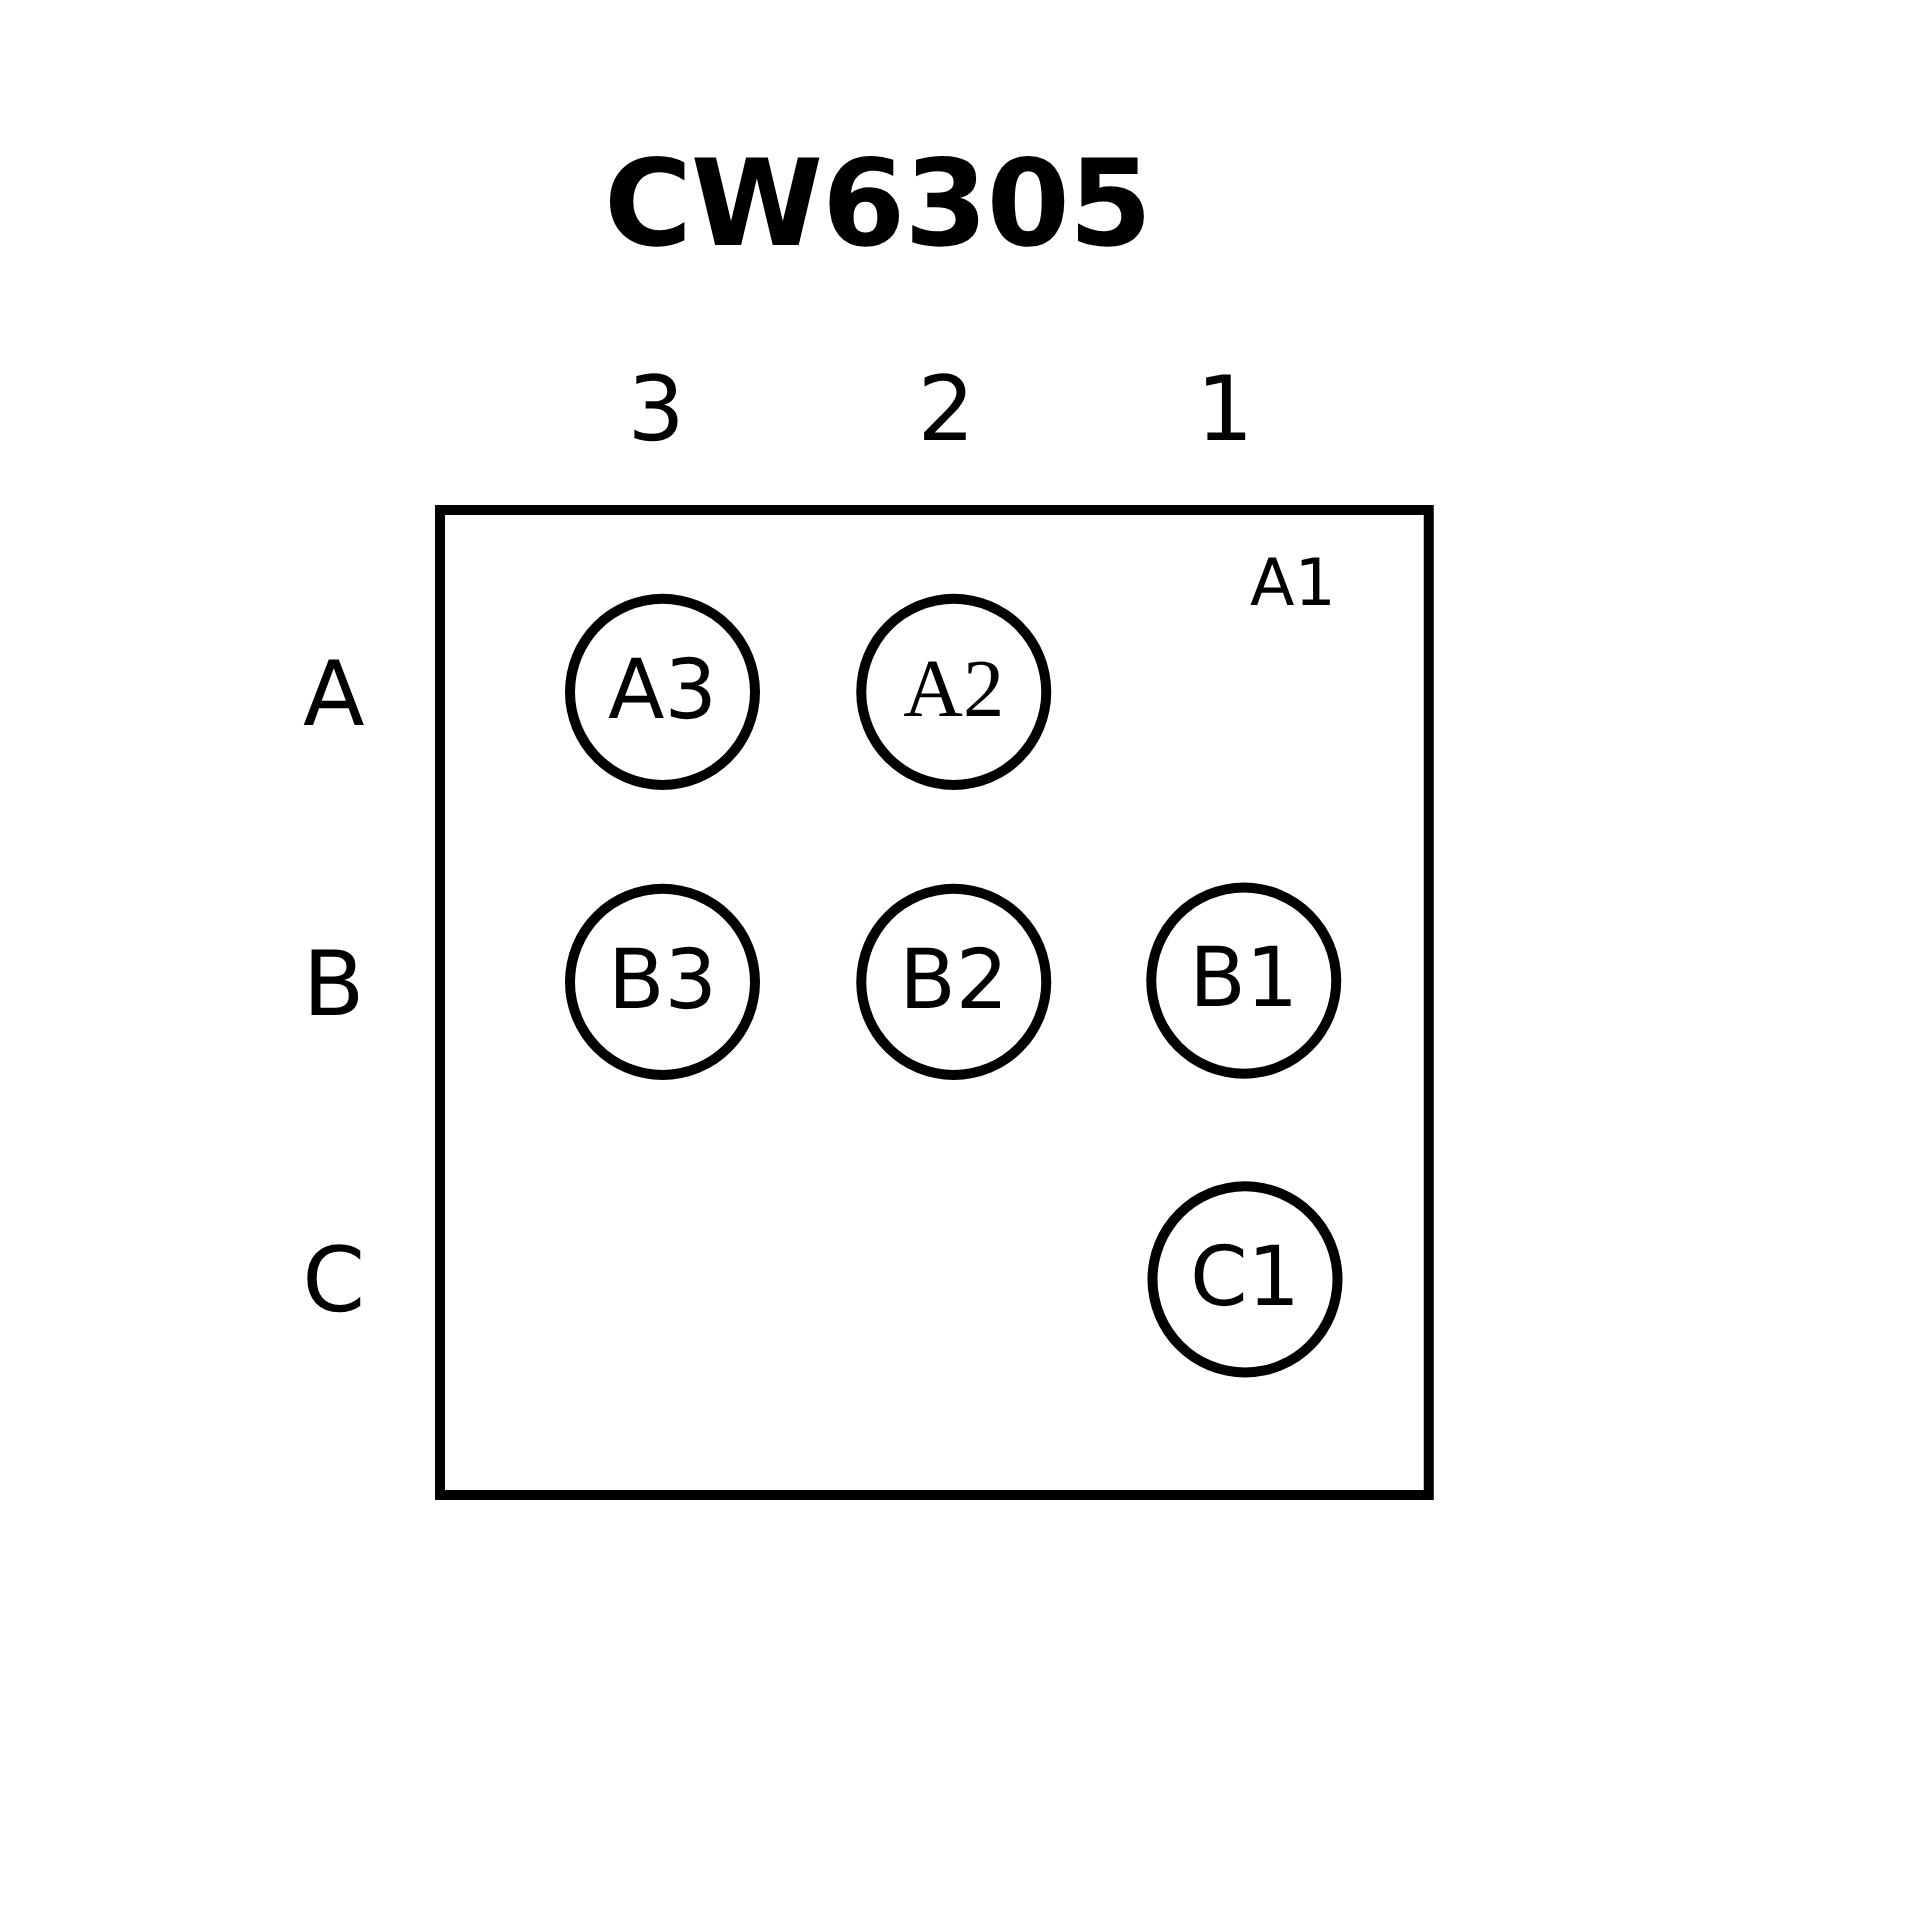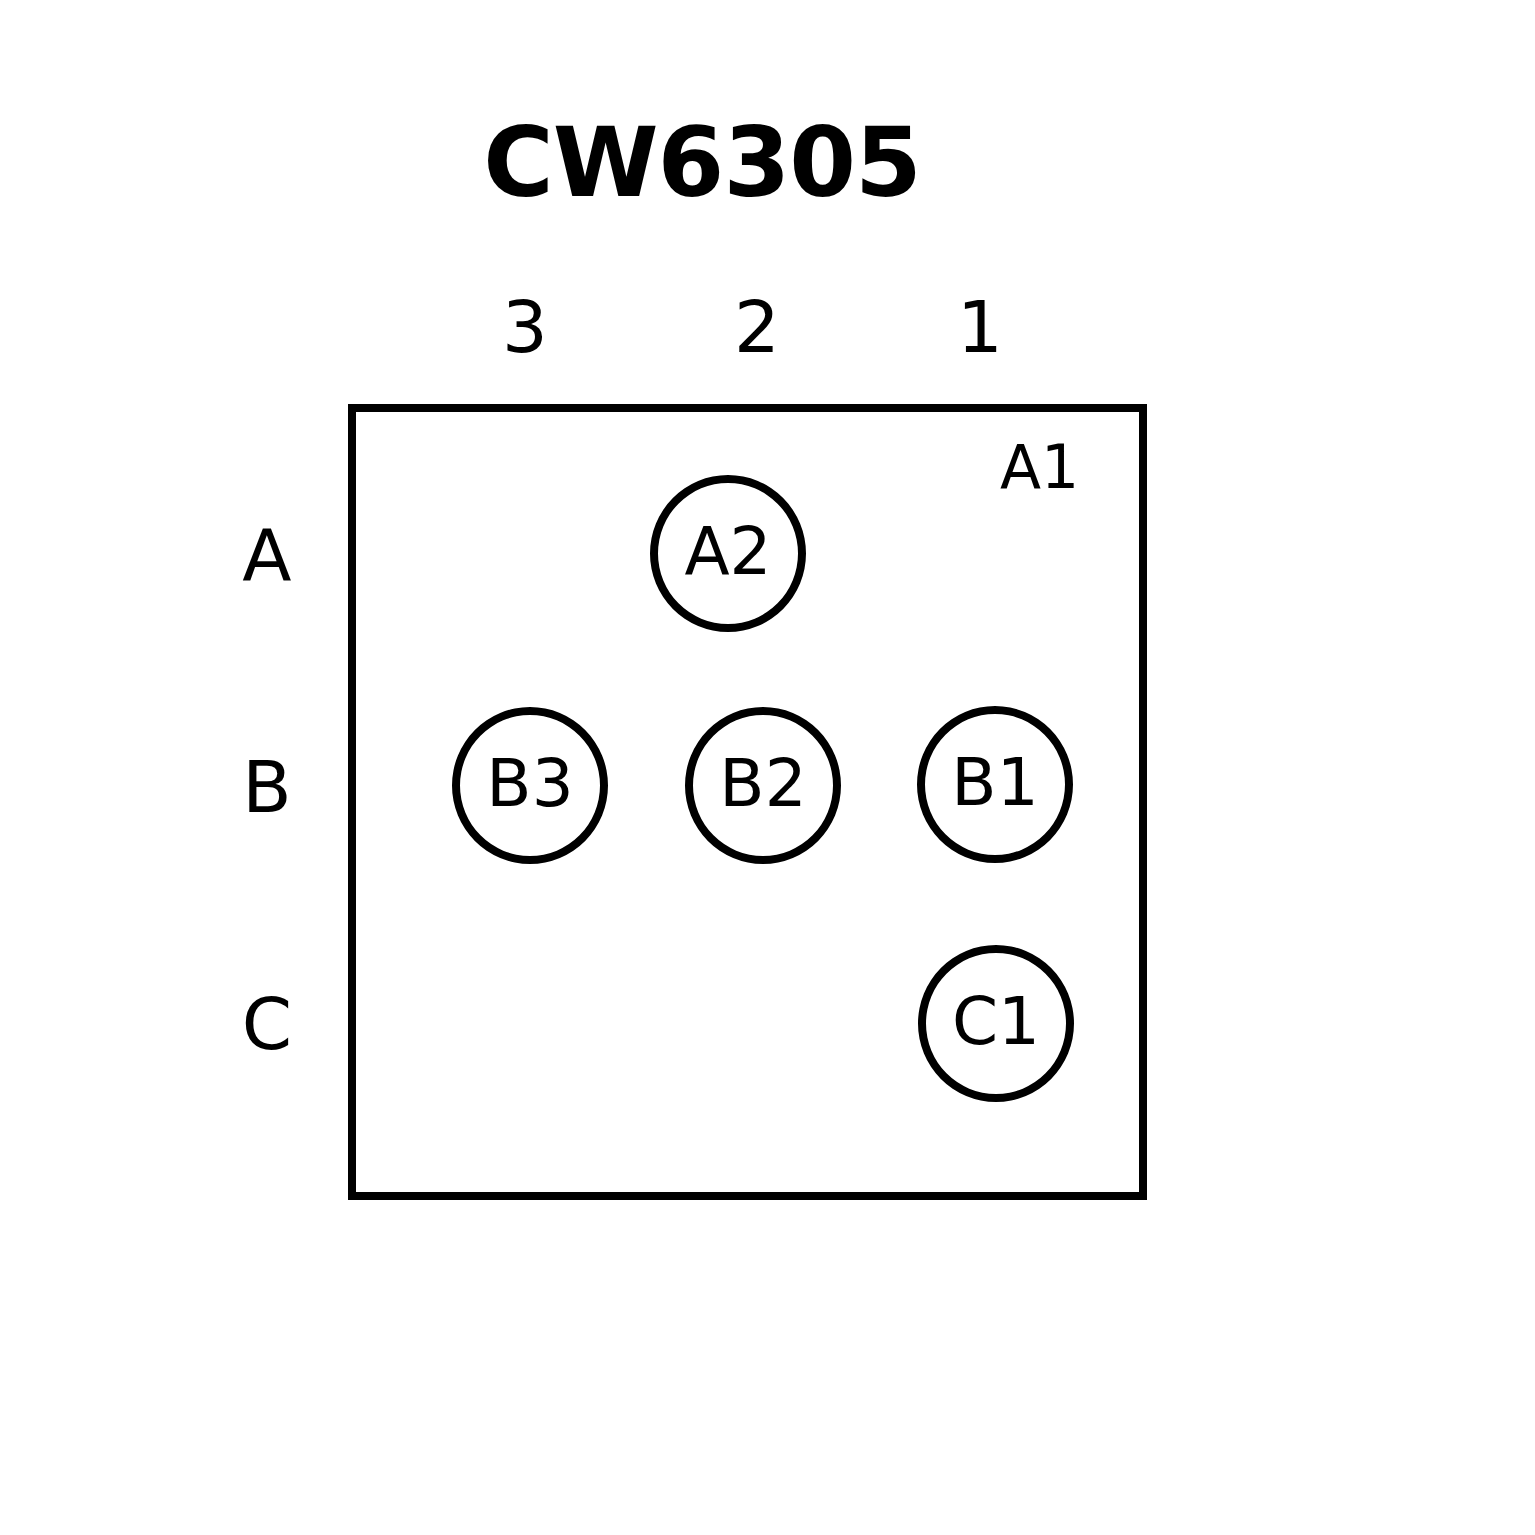--- a/index.html
+++ b/index.html
@@ -84,21 +84,21 @@
     line-height: 66px;
     color: #000000;
     white-space: nowrap;
     transform: translateY(-2px);
   }
   
   .corner-marker {
     position: absolute;
     left: 1000px;
     top: 428px;
-    font-size: 60px;
+    font-size: 52px;
     line-height: 78px;
     color: #000000;
     white-space: nowrap;
   }
 </style>
 </head>
 <body>
 
 <div id="stage">
 
@@ -109,22 +109,25 @@
   <div class="col-header" style="left:920px;">1</div>
 
   <div class="row-header" style="top:516px;">A</div>
   <div class="row-header" style="top:748px;">B</div>
   <div class="row-header" style="top:985px;">C</div>
 
   <div class="package-outline"></div>
 
   <div class="corner-marker">A1</div>
 
+  <div class="ball" style="left:452px;  top:475px;">
+    <span class="ball-label">A3</span>
+  </div>
 
-  <div class="ball" style="left:650px;  top:475px;">
+  <div class="ball" style="left:685px;  top:475px;font-family:Liberation Serif, serif;">
     <span class="ball-label">A2</span>
   </div>
 
   <div class="ball" style="left:452px;  top:707px;text-align:center;">
     <span class="ball-label">B3</span>
   </div>
 
   <div class="ball" style="left:685px;  top:707px;justify-content:center;">
     <span class="ball-label">B2</span>
   </div>

